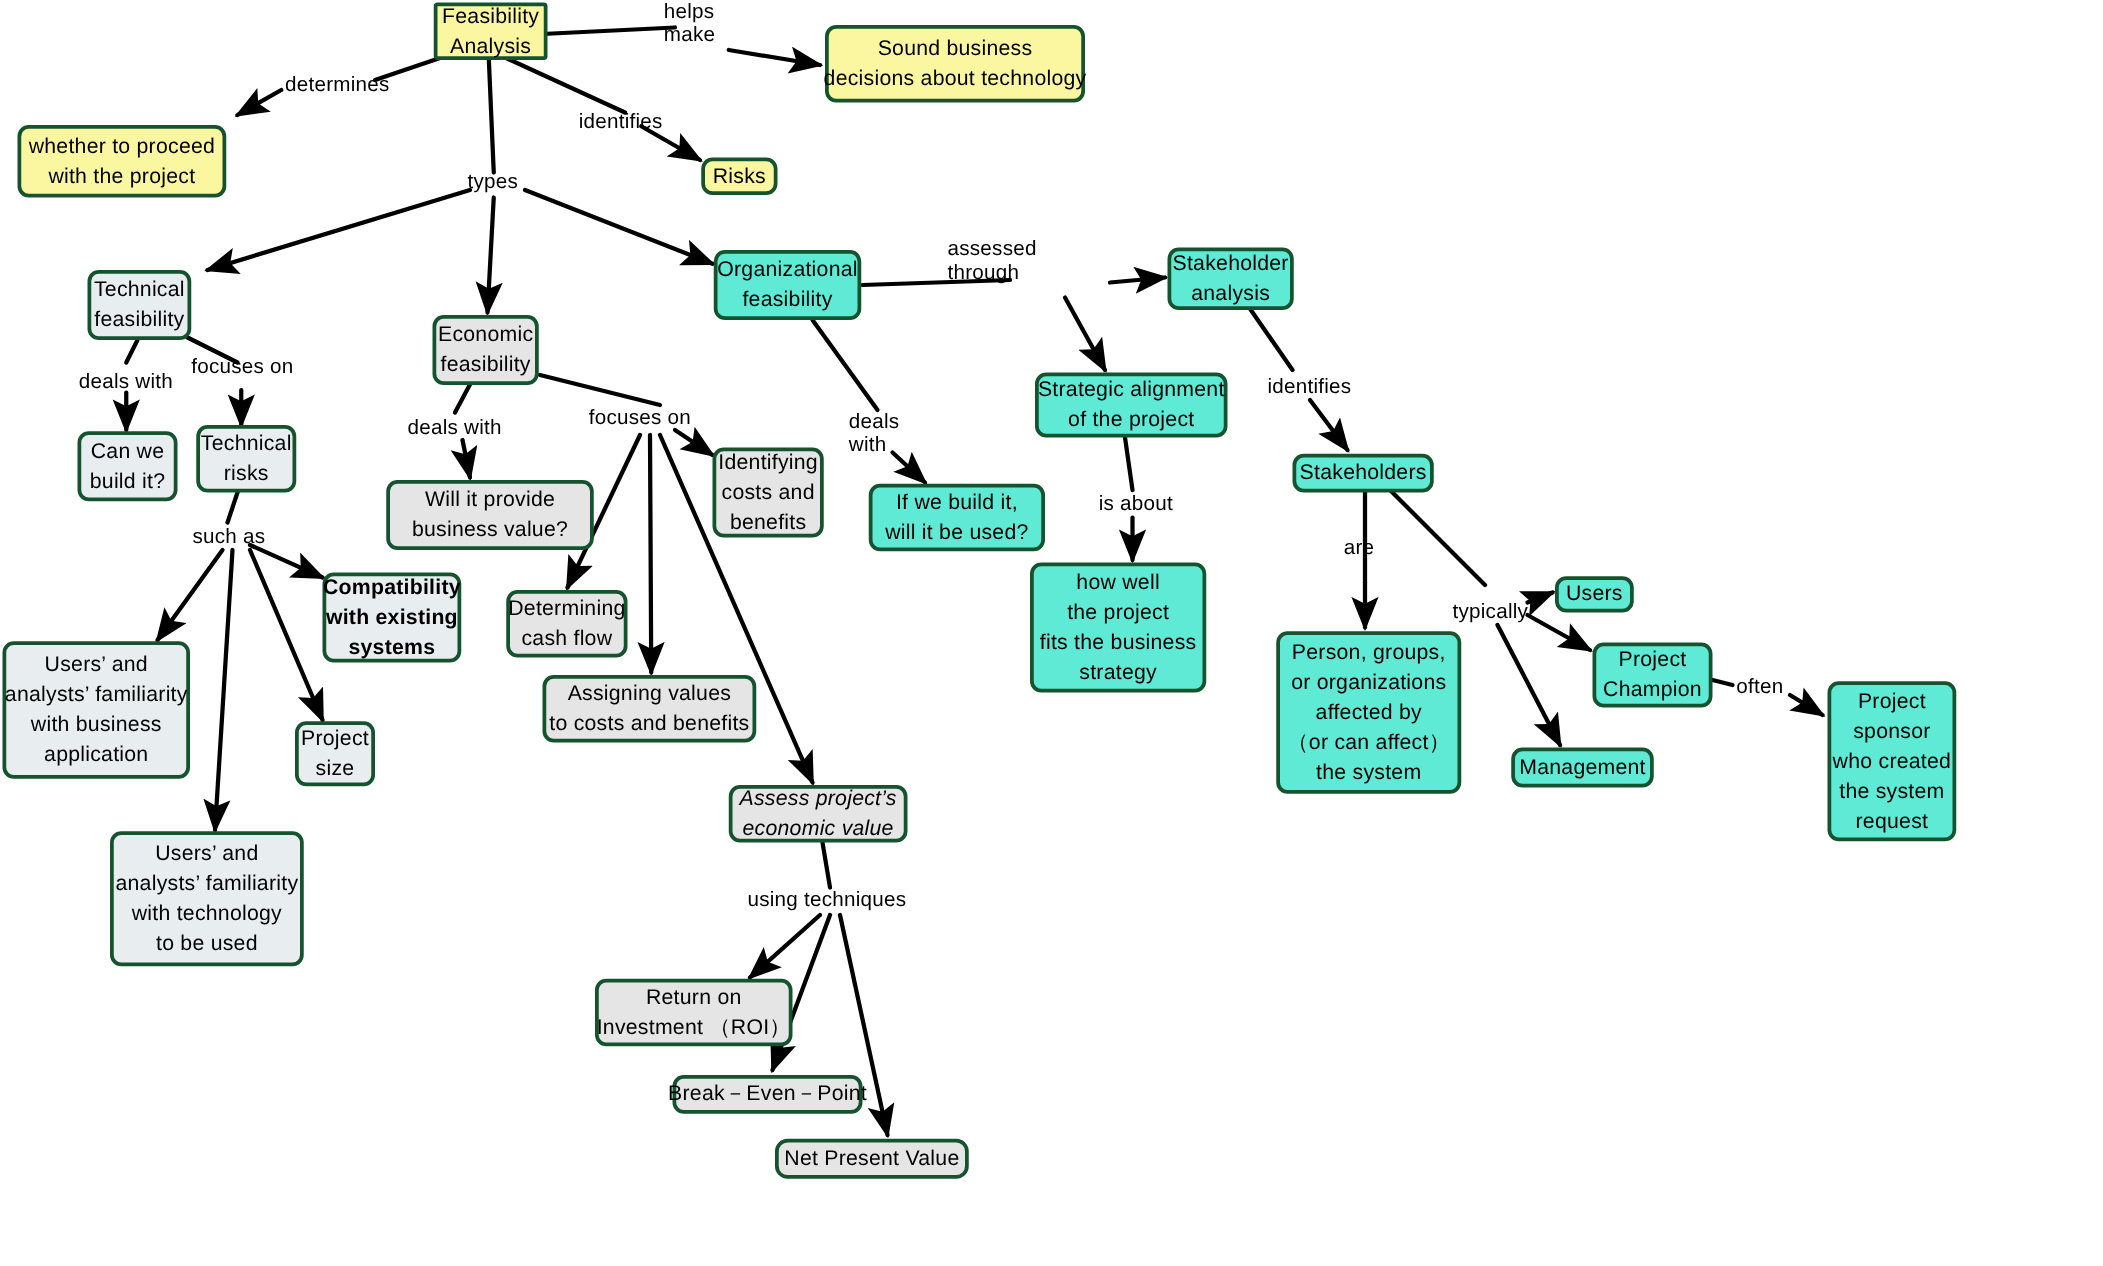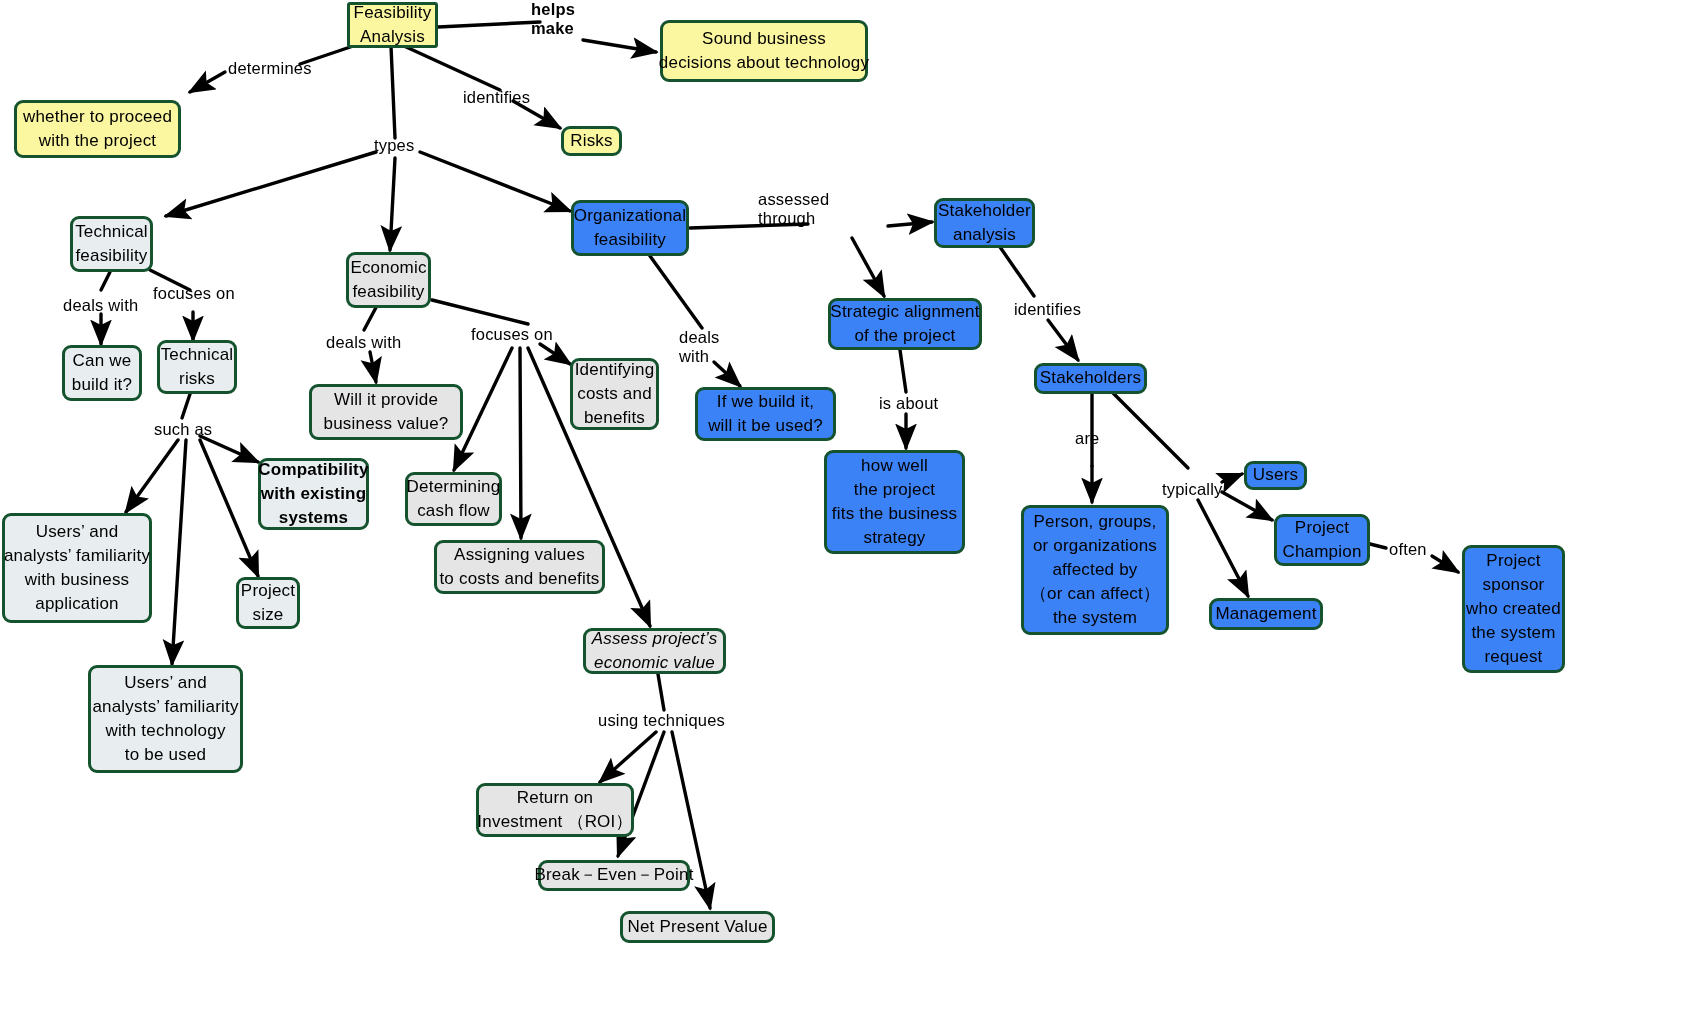--- a/index.html
+++ b/index.html
@@ -36,21 +36,21 @@
     font-size: 17px;
     line-height: 1.42;
     padding: 4px 8px;
     letter-spacing: 0.2px;
     z-index: 2;
   }
   .node.sq { border-radius: 3px; }
   .node .ln { display: block; white-space: nowrap; }
   .yellow { background: #fbf7a0; }
   .green  { background: #e5e5e5; }
-  .purple { background: #3b82f6; }
+  .purple { background: #5eead4; }
   .grey   { background: #e8eef0; }
   .elabel {
     position: absolute;
     font-size: 16.5px;
     color: #000000;
     white-space: nowrap;
     z-index: 3;
     letter-spacing: 0.2px;
   }
 </style>
@@ -209,21 +209,21 @@
     <span class="ln">analysts’  familiarity</span>
     <span class="ln">with  technology</span>
     <span class="ln">to  be  used</span>
   </div>
 
   <div class="node green" style="left:346px; top:252px; width:85px; height:56px;">
     <span class="ln">Economic</span>
     <span class="ln">feasibility</span>
   </div>
 
-  <div class="node green" style="left:309px; top:384px; width:154px; height:56px;">
+  <div class="node green" style="left:309px; top:384px; width:166px; height:56px;">
     <span class="ln">Will  it  provide</span>
     <span class="ln">business  value?</span>
   </div>
 
   <div class="node green" style="left:570px; top:358px; width:89px; height:72px;">
     <span class="ln">Identifying</span>
     <span class="ln">costs  and</span>
     <span class="ln">benefits</span>
   </div>
 
@@ -244,21 +244,21 @@
 
   <div class="node green" style="left:476px; top:783px; width:158px; height:54px;">
     <span class="ln">Return  on</span>
     <span class="ln">Investment （ROI）</span>
   </div>
 
   <div class="node green" style="left:538px; top:860px; width:152px; height:31px;">
     <span class="ln">Break－Even－Point</span>
   </div>
 
-  <div class="node green" style="left:620px; top:911px; width:155px; height:32px;">
+  <div class="node green" style="left:620px; top:911px; width:155px; height:32px;border-radius:10px;">
     <span class="ln">Net  Present  Value</span>
   </div>
 
   <div class="node purple" style="left:571px; top:200px; width:118px; height:56px;">
     <span class="ln">Organizational</span>
     <span class="ln">feasibility</span>
   </div>
 
   <div class="node purple" style="left:695px; top:387px; width:141px; height:54px;">
     <span class="ln">If  we  build  it,</span>
@@ -308,21 +308,21 @@
   </div>
 
   <div class="node purple" style="left:1462px; top:545px; width:103px; height:128px;">
     <span class="ln">Project</span>
     <span class="ln">sponsor</span>
     <span class="ln">who  created</span>
     <span class="ln">the  system</span>
     <span class="ln">request</span>
   </div>
 
-  <div class="elabel" style="left:531px; top:0px;font-weight:bold;">
+  <div class="elabel" style="left:531px; top:0px;">
     <div>helps</div>
     <div>make</div>
   </div>
 
   <div class="elabel" style="left:228px; top:59px;">determines</div>
 
   <div class="elabel" style="left:463px; top:88px;">identifies</div>
 
   <div class="elabel" style="left:374px; top:136px;">types</div>
 

